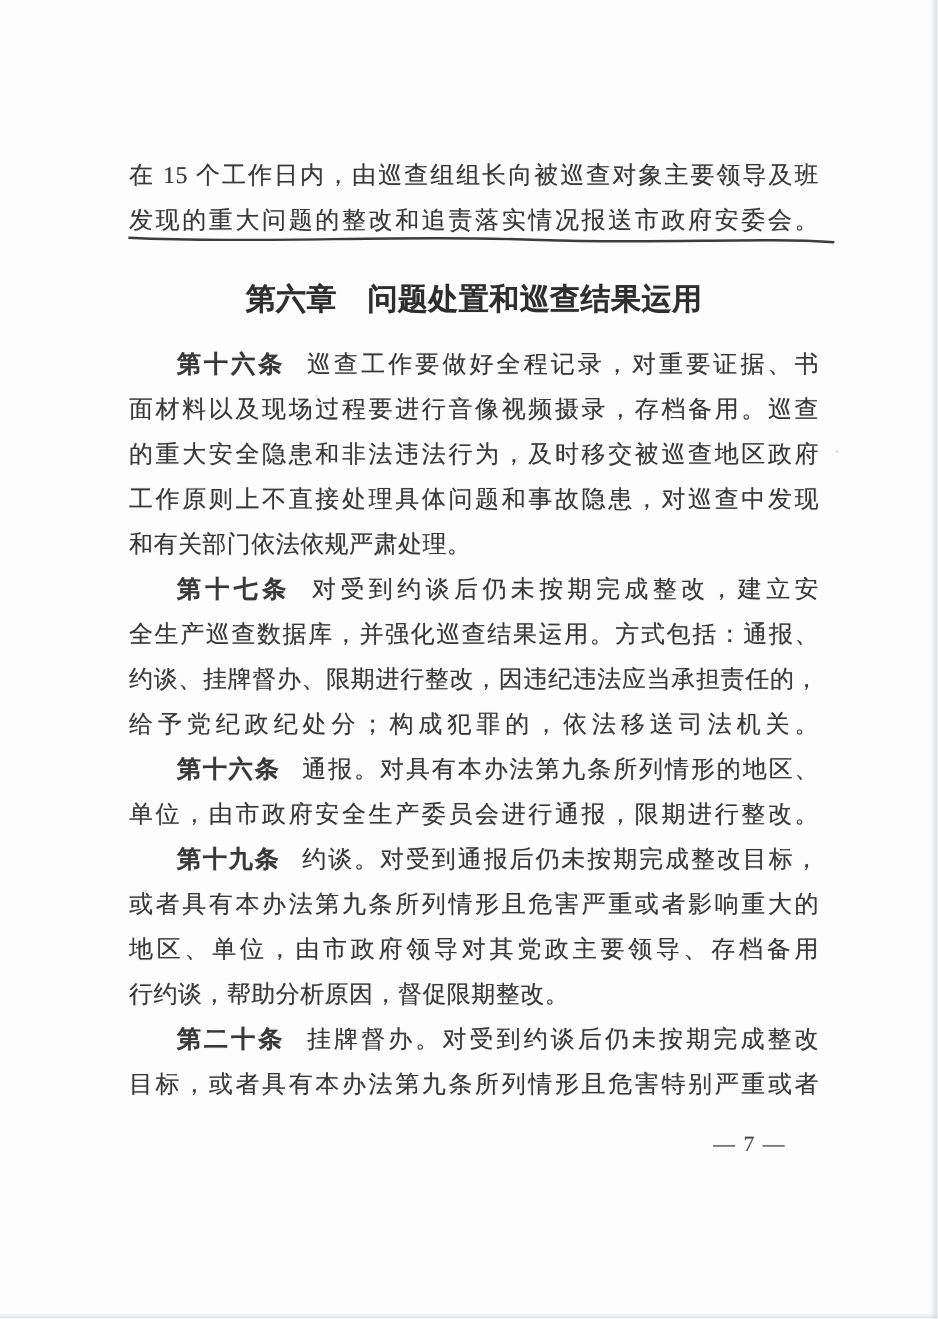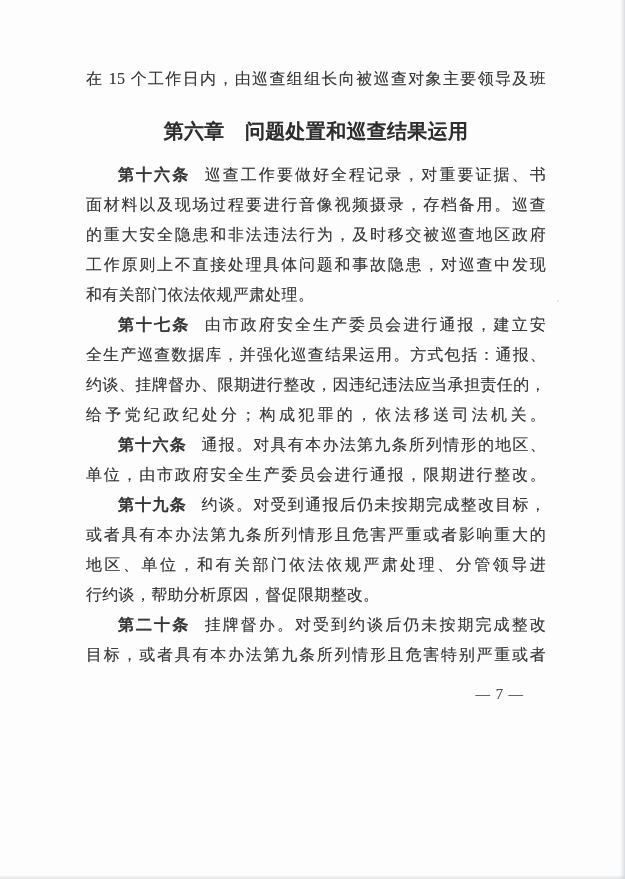--- a/index.html
+++ b/index.html
@@ -21,21 +21,21 @@
     background:linear-gradient(to right,rgba(210,216,222,0),rgba(205,212,219,0.75));
   }
   .edge-bottom {
     position:absolute; bottom:0; left:0; width:100%; height:4px;
     background:linear-gradient(to bottom,rgba(214,218,222,0),rgba(210,214,219,0.7));
   }
   .content {
     position:relative;
     width:460px;
     margin-left:86px;
-    padding-top:64px;
+    padding-top:103px;
     font-size:16px;
     letter-spacing:0.3px;
     text-shadow:0 0 0.5px rgba(45,45,45,0.45);
   }
   .line {
     position:relative;
     line-height:30px;
     height:30px;
     text-align:justify;
     text-align-last:justify;
@@ -76,56 +76,62 @@
   .speck { position:absolute; background:#c9ccd0; border-radius:50%; opacity:.6; }
 </style>
 </head>
 <body>
 
 <div class="page">
   <div class="content">
 
     <div>
       <div class="line">在 15 个工作日内，由巡查组组长向被巡查对象主要领导及班</div>
+      <div class="line">
+        <span>发现的重大问题的整改和追责落实情况报送市政府安委会。</span>
+        <svg class="uline uline-l3" viewBox="0 0 300 9" preserveAspectRatio="none">
+            <path d="M1,3.5 C 55,7.5 115,1.5 175,5 C 225,7.8 268,3 299,6.5"></path>
+          </svg>
+      </div>
     </div>
 
     <div class="chapter">第六章　问题处置和巡查结果运用</div>
 
     <div>
       <div class="line indent">
         <span class="term">第十六条</span><span>巡查工作要做好全程记录，对重要证据、书</span>
       </div>
       <div class="line">面材料以及现场过程要进行音像视频摄录，存档备用。巡查</div>
       <div class="line">的重大安全隐患和非法违法行为，及时移交被巡查地区政府</div>
       <div class="line">工作原则上不直接处理具体问题和事故隐患，对巡查中发现</div>
       <div class="line natural">和有关部门依法依规严肃处理。</div>
     </div>
 
     <div>
       <div class="line indent">
-        <span class="term">第十七条</span><span>由市政府安全生产委员会进行通报，建立安</span>
+        <span class="term">第十七条</span><span>对受到约谈后仍未按期完成整改，建立安</span>
       </div>
       <div class="line">全生产巡查数据库，并强化巡查结果运用。方式包括：通报、</div>
       <div class="line">约谈、挂牌督办、限期进行整改，因违纪违法应当承担责任的，</div>
       <div class="line">给予党纪政纪处分；构成犯罪的，依法移送司法机关。</div>
     </div>
 
     <div>
       <div class="line indent">
         <span class="term">第十六条</span><span>通报。对具有本办法第九条所列情形的地区、</span>
       </div>
       <div class="line">单位，由市政府安全生产委员会进行通报，限期进行整改。</div>
     </div>
 
     <div>
       <div class="line indent">
         <span class="term">第十九条</span><span>约谈。对受到通报后仍未按期完成整改目标，</span>
       </div>
       <div class="line">或者具有本办法第九条所列情形且危害严重或者影响重大的</div>
-      <div class="line">地区、单位，和有关部门依法依规严肃处理、分管领导进</div>
+      <div class="line">地区、单位，由市政府领导对其党政主要领导、存档备用</div>
       <div class="line natural">行约谈，帮助分析原因，督促限期整改。</div>
     </div>
 
     <div>
       <div class="line indent">
         <span class="term">第二十条</span><span>挂牌督办。对受到约谈后仍未按期完成整改</span>
       </div>
       <div class="line">目标，或者具有本办法第九条所列情形且危害特别严重或者</div>
     </div>
 

